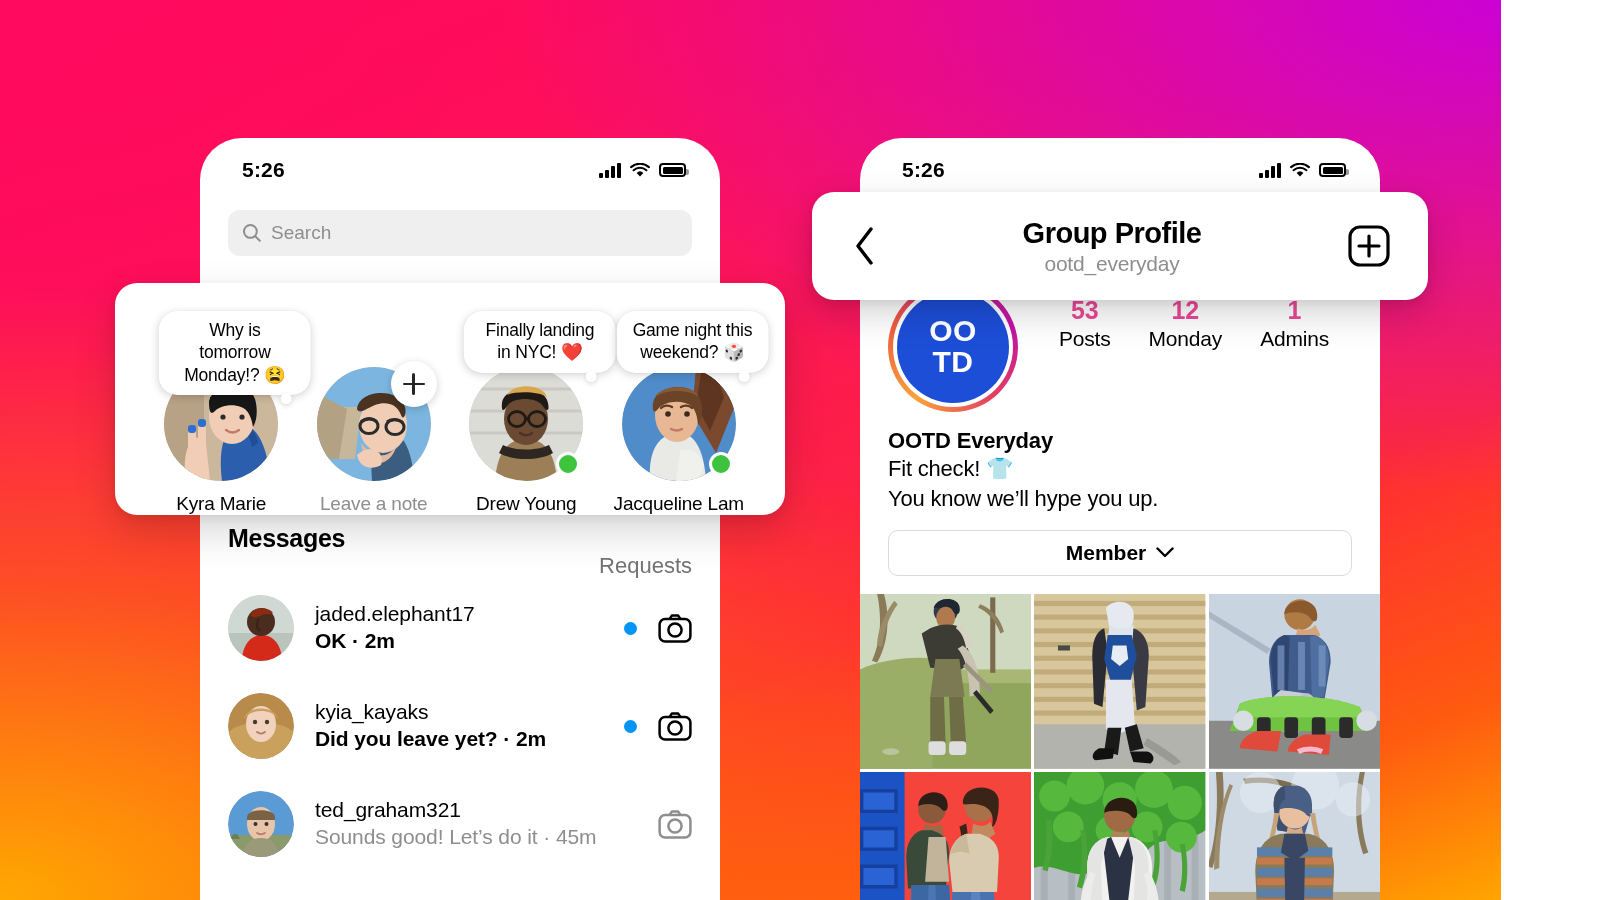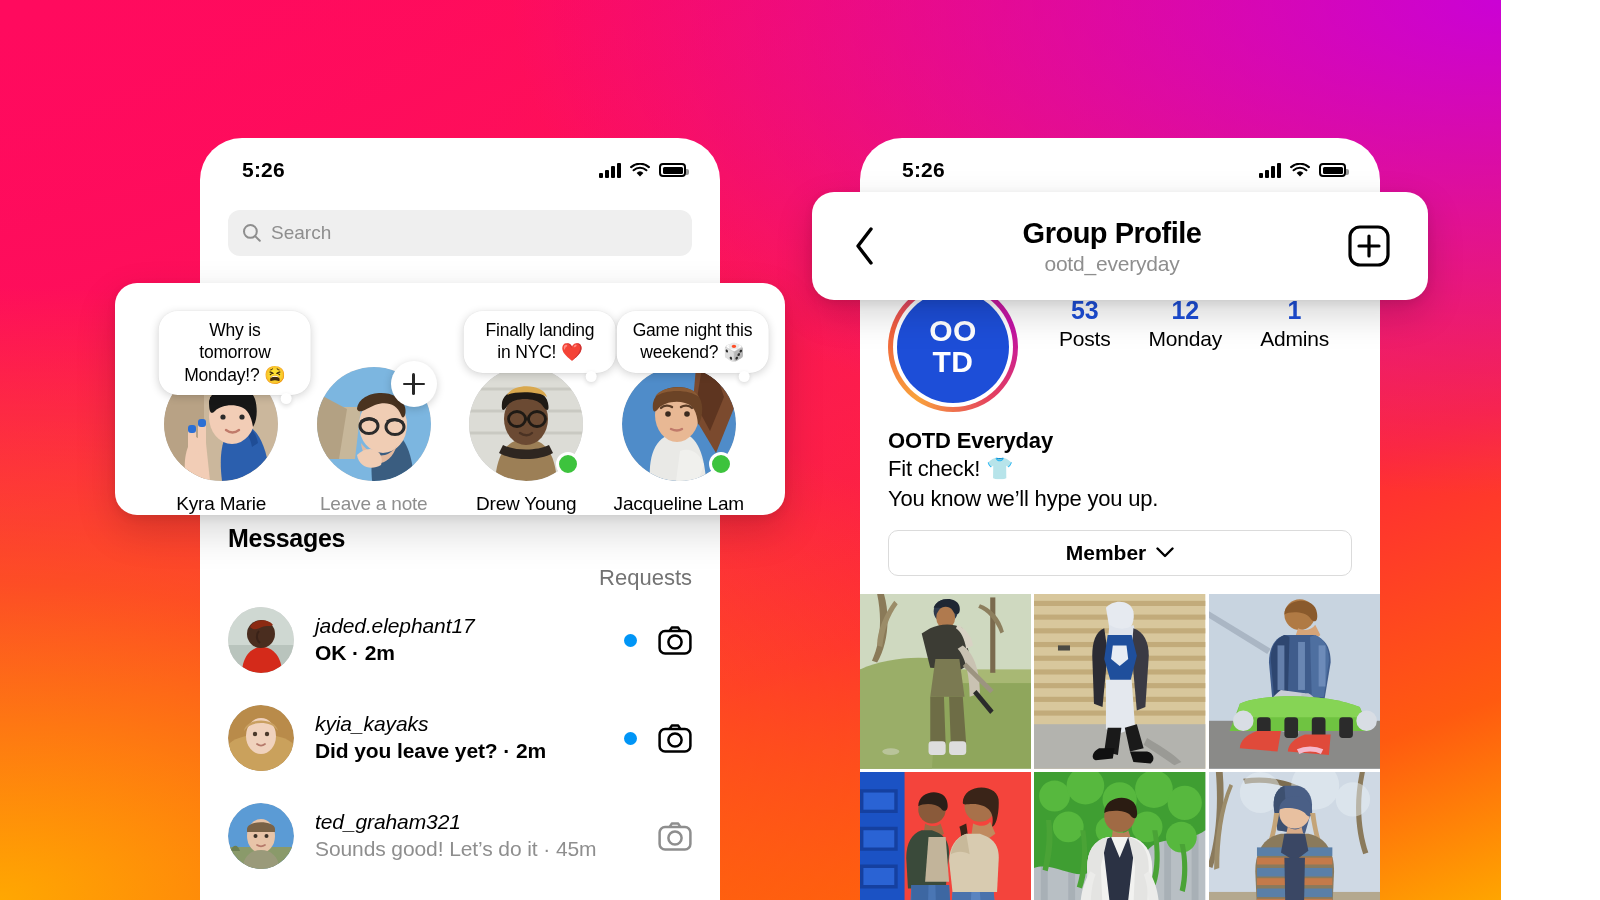--- a/index.html
+++ b/index.html
@@ -82,33 +82,33 @@
     display: flex; align-items: center; padding: 0 14px; gap: 9px;
   }
   .search-ph { color: #8e8e8e; font-size: 19px; }
 
   
   .msg-head {
     display: flex; align-items: baseline;
     padding: 0 28px; margin-top: 268px; flex-direction: column;
   }
   .msg-head h2 { font-size: 25px; font-weight: bold; color: #000; letter-spacing: -0.3px; }
-  .msg-head .requests { margin-left: auto; font-size: 22px; color: #737373; margin-top: 12px; }
+  .msg-head .requests { margin-left: auto; font-size: 22px; color: #737373; }
 
   .msg-row {
     display: flex; align-items: center;
     padding: 0 28px; height: 98px; gap: 21px;
   }
   .msg-av {
     width: 66px; height: 66px; border-radius: 50%;
     flex: 0 0 66px; overflow: hidden;
     background: #d8d8d8; position: relative;
   }
   .msg-txt { flex: 1; min-width: 0; }
-  .msg-user { font-size: 21px; color: #000; line-height: 1.28; letter-spacing: -0.1px; font-style: italic; }
+  .msg-user { font-size: 21px; color: #000; line-height: 1.28; letter-spacing: -0.1px; }
   .msg-prev { font-size: 21px; line-height: 1.28; letter-spacing: -0.1px; }
   .msg-prev.unread { color: #000; font-weight: bold; }
   .msg-prev.read { color: #8e8e8e; }
   .unread-dot { width: 13px; height: 13px; border-radius: 50%; background: #0095f6; flex: 0 0 13px; }
   .unread-spacer { width: 13px; flex: 0 0 13px; }
   .cam-ico { flex: 0 0 34px; display: flex; align-items: center; justify-content: center; }
 
   
   #notes-card {
     position: absolute;
@@ -195,21 +195,21 @@
   .gp-avatar {
     width: 112px; height: 112px; border-radius: 50%;
     background: #1d4ed8;
     display: flex; flex-direction: column;
     align-items: center; justify-content: center;
     color: #fff; font-size: 30px; font-weight: bold; line-height: 1.02;
     letter-spacing: 0.5px;
   }
   .gp-stats { flex: 1; display: flex; justify-content: space-around; padding: 14px 4px 0 22px; }
   .gp-stat { text-align: center; }
-  .gp-stat-num { font-size: 25px; font-weight: bold; color: #1d4ed8; }
+  .gp-stat-num { font-size: 25px; font-weight: bold; color: #ec4899; }
   .gp-stat-lbl { font-size: 21px; color: #000; margin-top: 2px; letter-spacing: -0.2px; }
 
   .gp-name { font-size: 22px; font-weight: bold; color: #000; margin-top: 16px; letter-spacing: -0.2px; }
   .gp-bio { font-size: 22px; color: #000; line-height: 1.36; letter-spacing: -0.2px; }
   .gp-btn {
     margin-top: 16px; height: 46px;
     border: 1px solid #dbdbdb; border-radius: 10px;
     display: flex; align-items: center; justify-content: center; gap: 10px;
     font-size: 21px; font-weight: bold; color: #000;
     background: #fff;

